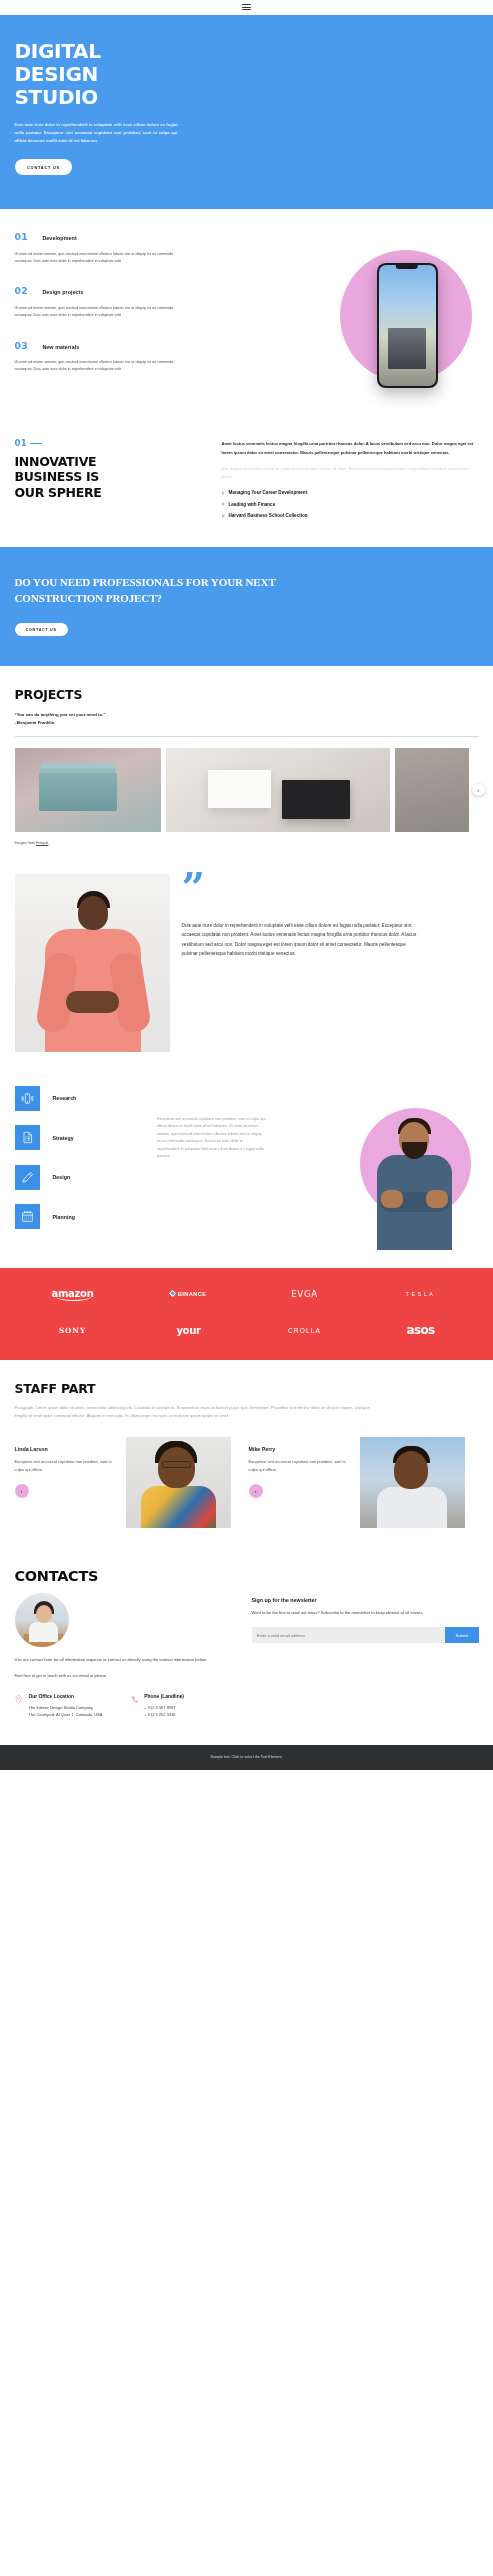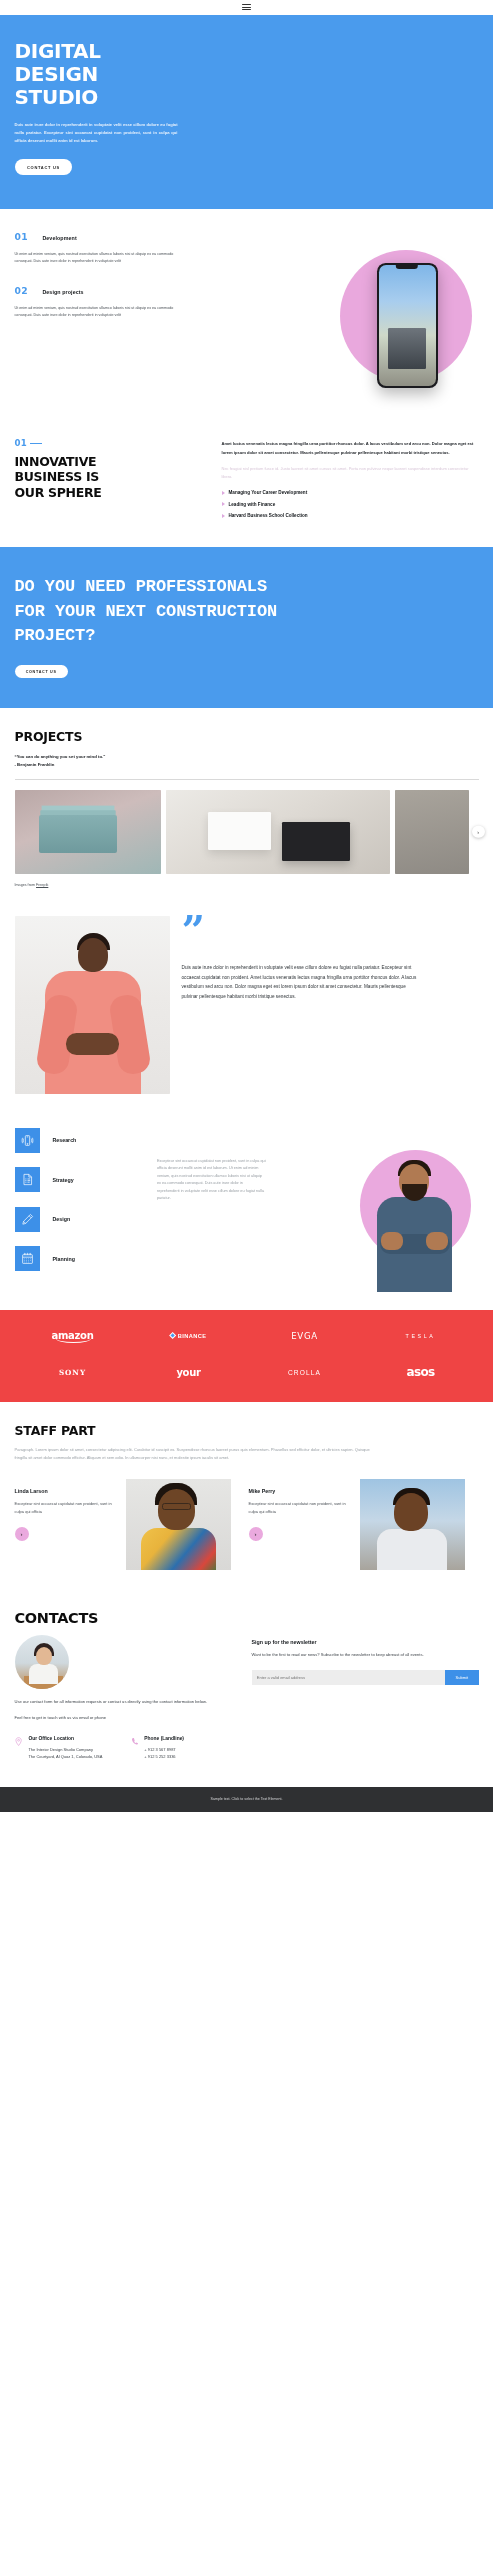--- a/index.html
+++ b/index.html
@@ -80,22 +80,22 @@
   .innov-right .lead { font-size:4.1px; line-height:2.0; font-weight:bold; color:#1b1f24; }
   .innov-right .muted { font-size:4px; line-height:2.0; color:#d8c6d8; margin-top:8px; }
   .innov-list { margin-top:9.2px; }
   .innov-list li { list-style:none; display:flex; align-items:center; gap:4px; margin-bottom:6.6px; }
   .tri { width:0; height:0; border-left:3.3px solid #dda8de; border-top:2.3px solid transparent; border-bottom:2.3px solid transparent; }
   .innov-list .lbl { font-size:4.6px; font-weight:bold; color:#13171b; }
 
   
   .cta { background:#4a9bed; padding:28px 14.5px 30px 14.5px; }
   .cta h2 {
-    font-family:Liberation Mono, monospace; color:#fff; font-weight:bold;
-    font-size:17px; line-height:1.45; text-transform:uppercase; letter-spacing:-0.1px;
+    font-family:Liberation Serif, serif; color:#fff; font-weight:bold;
+    font-size:11px; line-height:1.45; text-transform:uppercase; letter-spacing:-0.1px;
     max-width:283px;
   }
   .btn-ghost {
     margin-top:16px; display:inline-block; background:#fff; color:#1b1b1b;
     font-size:3.7px; font-weight:bold; letter-spacing:0.7px; padding:4.6px 11.2px;
     border-radius:12px; text-transform:uppercase; border:none; cursor:pointer;
     font-family:"Liberation Sans", sans-serif;
   }
 
   
@@ -276,20 +276,27 @@
         </div>
 
         <div class="feat">
           <div class="feat-head">
             <span class="feat-num">02</span>
             <span class="feat-title">Design projects</span>
           </div>
           <p class="feat-body">Ut enim ad minim veniam, quis nostrud exercitation ullamco laboris nisi ut aliquip ex ea commodo consequat. Duis aute irure dolor in reprehenderit in voluptate velit</p>
         </div>
 
+        <div class="feat">
+          <div class="feat-head">
+            <span class="feat-num">03</span>
+            <span class="feat-title">New materials</span>
+          </div>
+          <p class="feat-body">Ut enim ad minim veniam, quis nostrud exercitation ullamco laboris nisi ut aliquip ex ea commodo consequat. Duis aute irure dolor in reprehenderit in voluptate velit</p>
+        </div>
 
       </div>
 
       <div class="phone-area">
         <div class="pink-circle"></div>
         <div class="phone">
           <div class="phone-notch"></div>
           <div class="phone-screen"></div>
         </div>
       </div>

